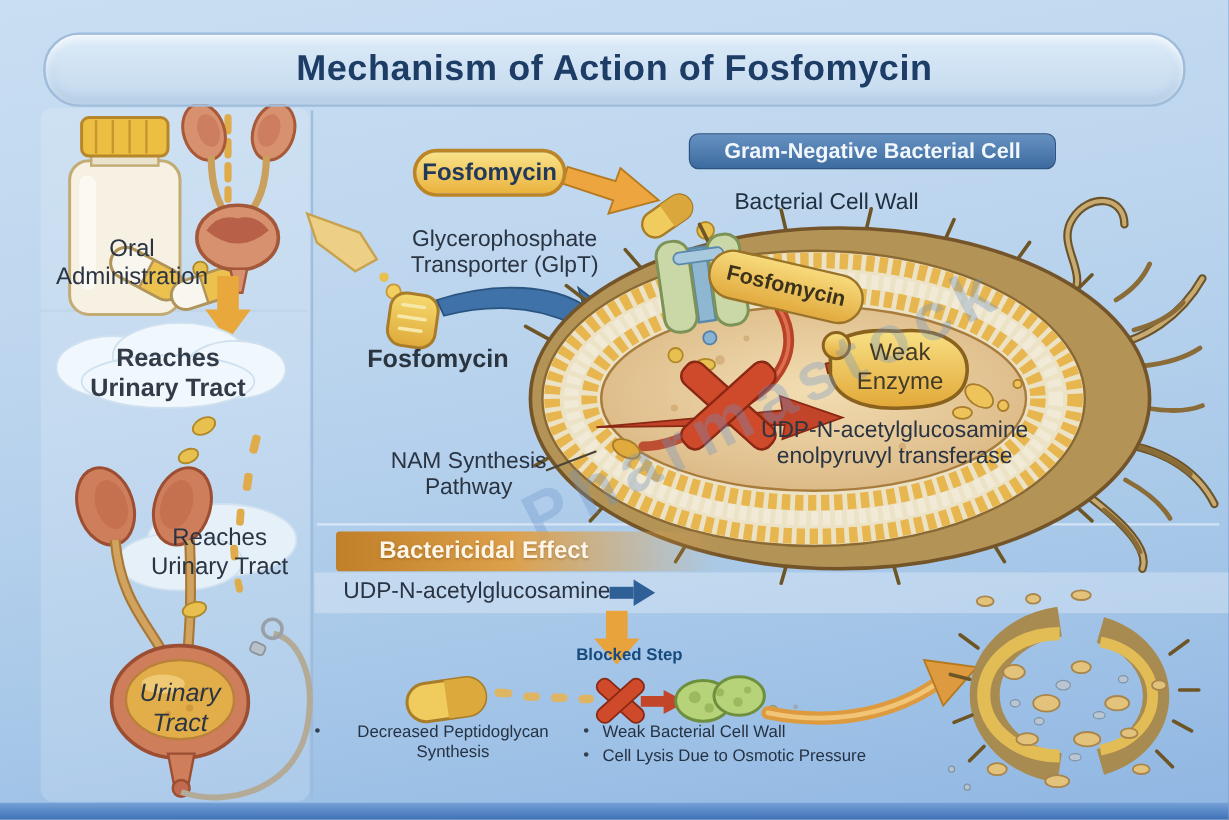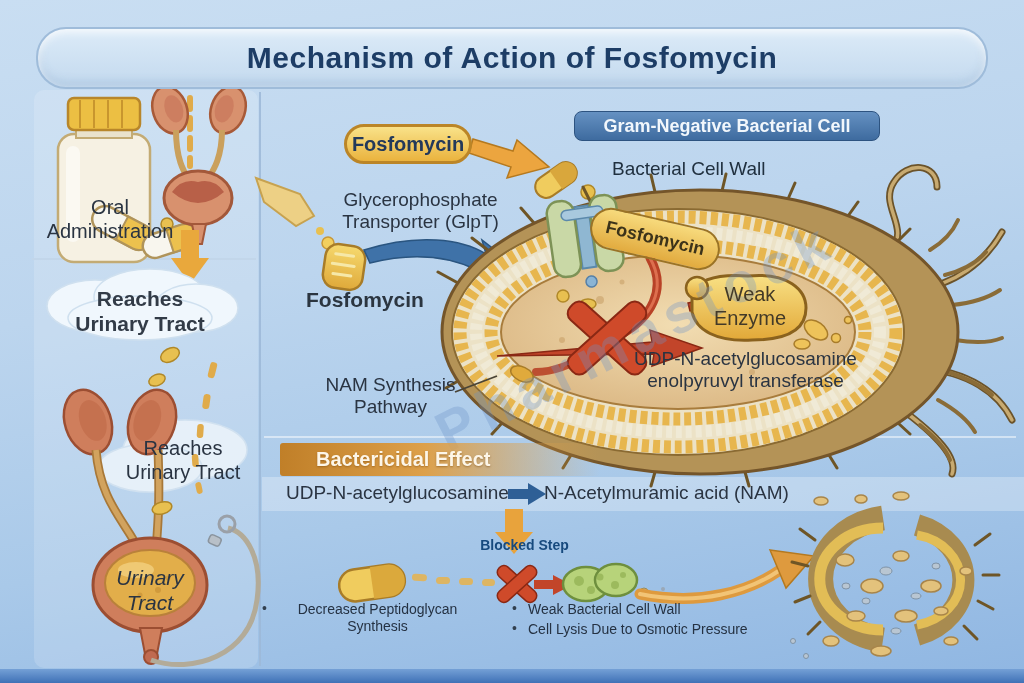--- a/index.html
+++ b/index.html
@@ -394,24 +394,23 @@
 <div class="lbl" style="left:612px;top:158px;width:175px;font-size:19px;font-weight:500;color:#20303f;">Bacterial Cell Wall</div>
 
 <div class="lbl c" style="left:700px;top:283px;width:100px;font-size:20px;font-weight:500;color:#433a28;">
   <div>Weak</div>
   <div>Enzyme</div>
 </div>
 <div class="lbl c" style="left:318px;top:374px;width:145px;font-size:19px;font-weight:500;">NAM Synthesis Pathway</div>
 <div class="lbl c" style="left:628px;top:348px;width:235px;font-size:19px;font-weight:500;">UDP-N-acetylglucosamine enolpyruvyl transferase</div>
 
 <div class="lbl" style="left:286px;top:482px;width:230px;font-size:19px;font-weight:500;">UDP-N-acetylglucosamine</div>
-<div class="lbl" style="left:544px;top:482px;width:260px;font-size:19px;font-weight:500;">N-Acetylmuramic acid (NAM)</div>
 <div class="lbl c blocked" style="left:452px;top:537px;width:145px;font-size:14px;">Blocked Step</div>
 
 <ul class="blist" style="left:262px;top:601px;width:215px;">
   <li style="text-align:center;">Decreased Peptidoglycan Synthesis</li>
 </ul>
-<ul class="blist" style="left:512px;top:601px;width:295px;">
+<ul class="blist" style="left:486px;top:601px;width:295px;">
   <li>Weak Bacterial Cell Wall</li>
   <li>Cell Lysis Due to Osmotic Pressure</li>
 </ul>
 
 </div>
 
 </body></html>

